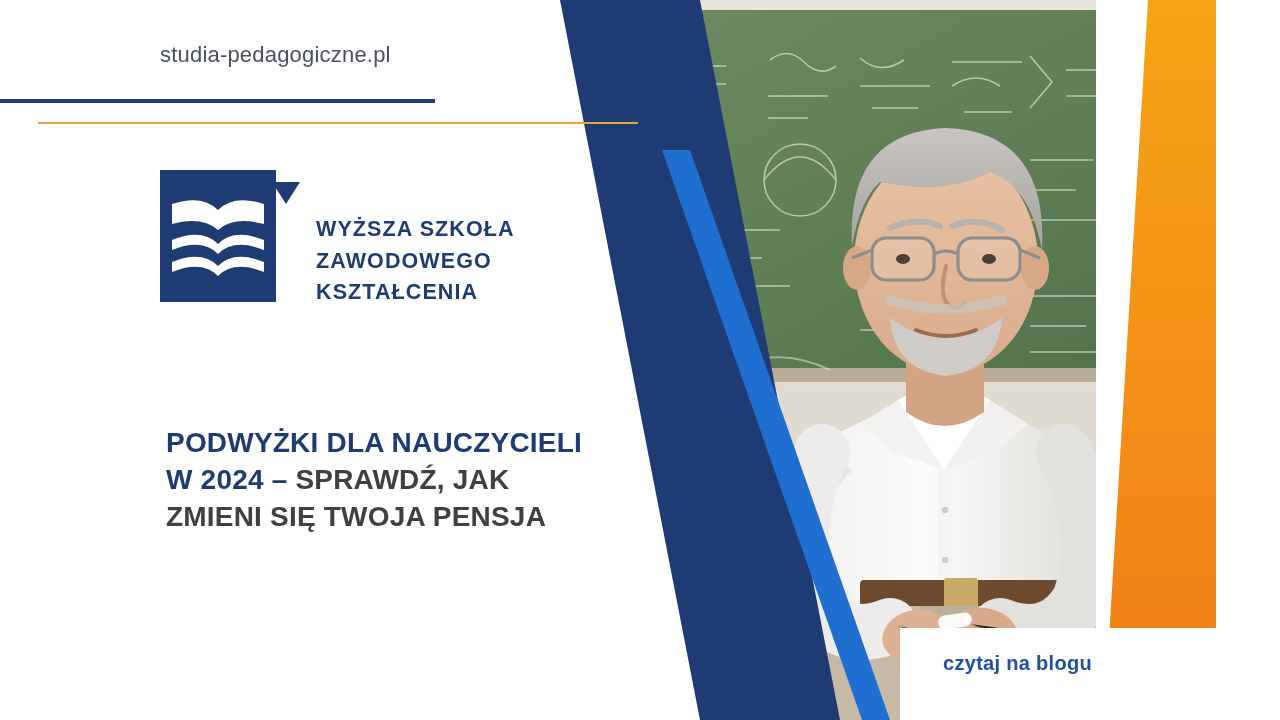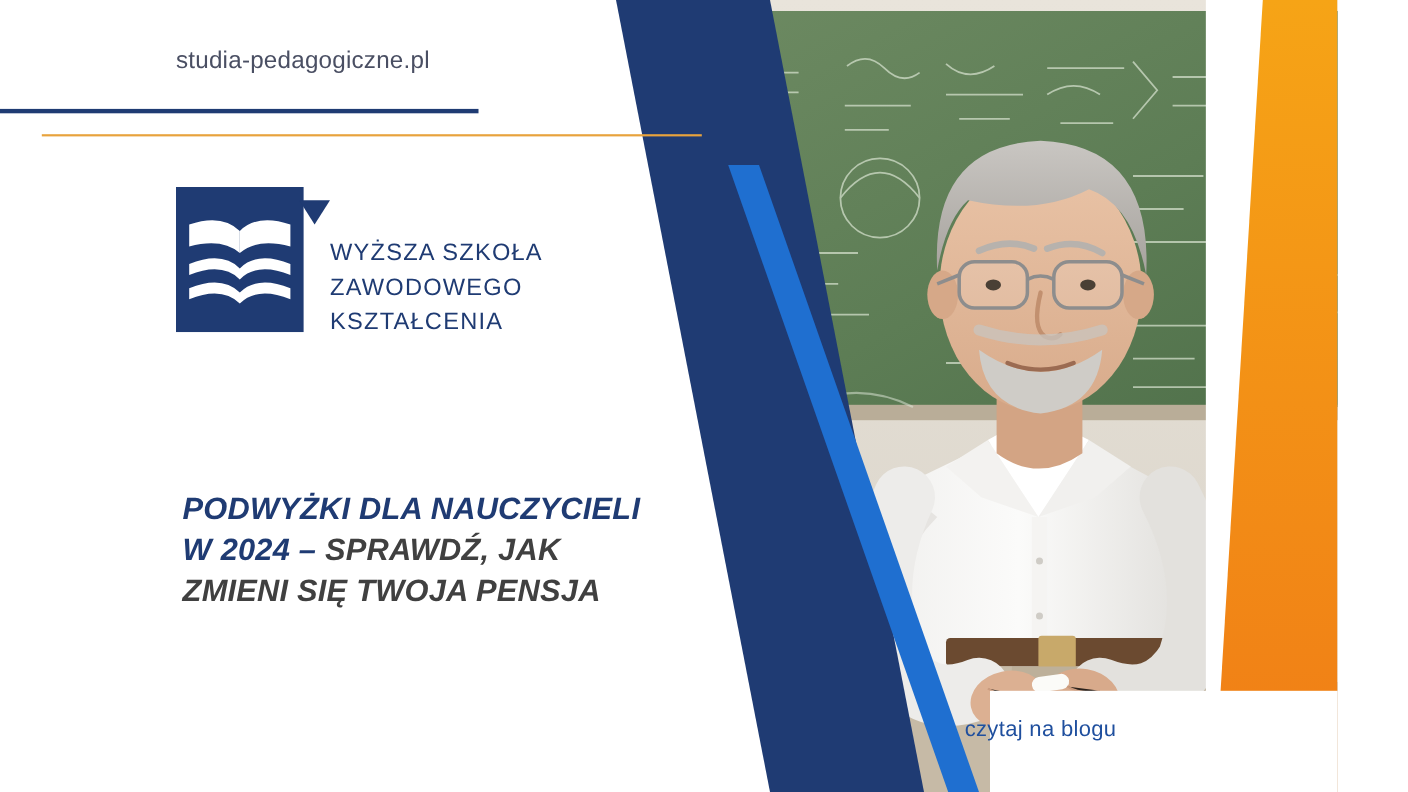--- a/index.html
+++ b/index.html
@@ -66,41 +66,41 @@
     z-index: 20;
     display: flex;
     align-items: flex-start;
   }
   .logo-mark {
     width: 140px;
     height: 132px;
     flex: none;
   }
   .logo-words {
+    margin-left: 16px;
     margin-top: 44px;
     color: #1f3b73;
-    font-weight: normal;
+    font-weight: bold;
     font-size: 21.5px;
     line-height: 1.47;
     letter-spacing: 1.1px;
   }
 
   
   .headline {
     position: absolute;
     left: 166px;
-    top: 444px;
+    top: 424px;
     width: 470px;
     z-index: 20;
     font-weight: bold;
     font-size: 28px;
     line-height: 1.33;
     letter-spacing: .2px;
     color: #1f3b73;
-    font-style: italic;
   }
   .headline .accent { color: #404040; }
 
   
   .photo-wrap {
     position: absolute;
     left: 560px;
     top: 0;
     width: 720px;
     height: 720px;
@@ -130,24 +130,24 @@
     position: absolute;
     left: 900px;
     top: 628px;
     width: 380px;
     height: 92px;
     background: #ffffff;
     z-index: 15;
   }
   .cta-text {
     position: absolute;
-    left: 877px;
+    left: 943px;
     top: 652px;
     font-size: 20px;
-    font-weight: normal;
+    font-weight: bold;
     color: #1f4f9e;
     letter-spacing: .3px;
     z-index: 16;
   }
 </style>
 </head>
 <body>
 
 <div class="stage">
 

